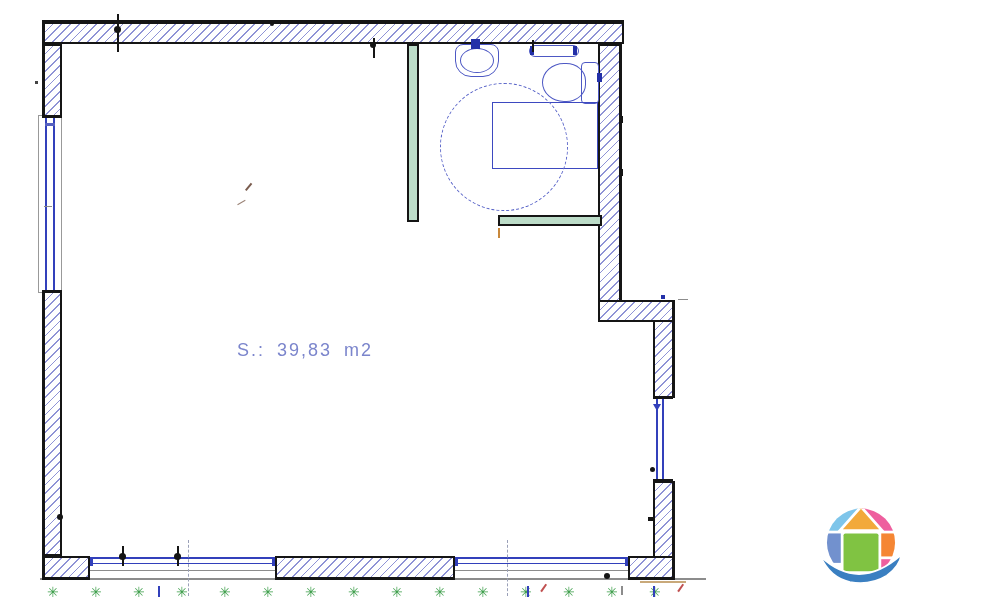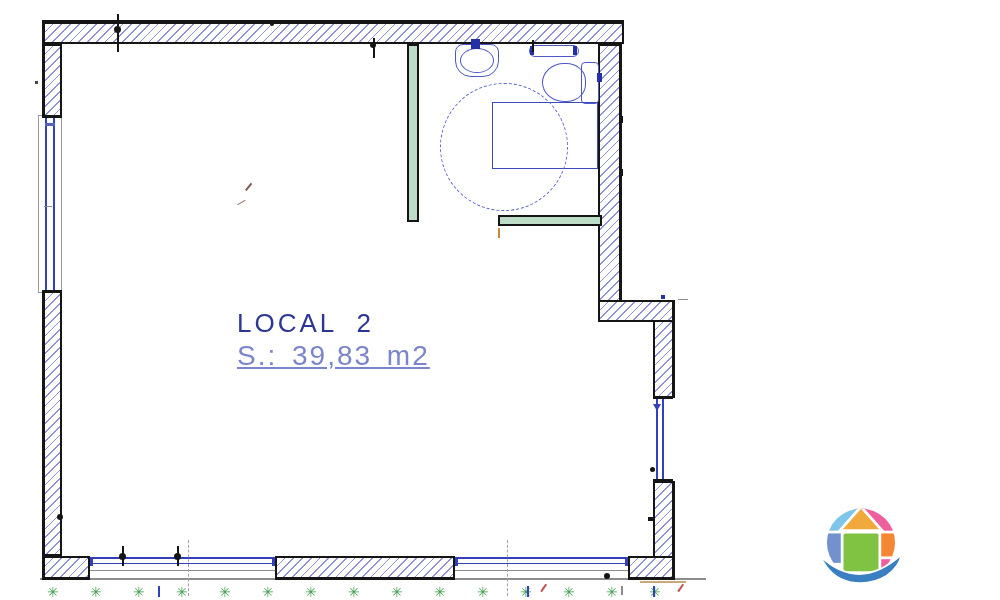--- a/index.html
+++ b/index.html
@@ -14,21 +14,21 @@
   .gry{background:#8c8c8c;}
   .blk{background:#151515;}
   .nvy{background:#2330a8;}
   .fixline{border:1.6px solid #4d58c4;background:transparent;}
   .plant{position:absolute;top:0;font-size:14px;color:#3f9f4c;font-family:"DejaVu Sans",sans-serif;}
   .tickb{position:absolute;top:2px;width:2px;height:11px;background:#3240bb;}
   .tickg{position:absolute;top:2px;width:2px;height:9px;background:#8c8c8c;}
   .slashr{position:absolute;top:3px;width:9px;height:1.6px;background:#c05050;transform:rotate(-55deg);}
   .axisline{position:absolute;top:-44px;width:0;height:56px;border-left:1.2px dashed #9aa0b8;}
   .lbl1{color:#2c3794;font-size:26px;letter-spacing:3px;word-spacing:10px;white-space:pre;}
-  .lbl2{color:#7b85cc;font-size:28px;letter-spacing:2px;word-spacing:5px;white-space:pre;text-decoration:underline;}
+  .lbl2{color:#7b85cc;font-size:18px;letter-spacing:2px;word-spacing:5px;white-space:pre;}
 </style>
 </head>
 <body>
 
 <div class="stage">
 
   <div class="abs gry" style="left:40px;top:578px;width:666px;height:1.5px;"></div>
   <div class="abs" style="left:640px;top:581px;width:46px;height:1.5px;background:#c9a97a;"></div>
 
   <div class="abs" style="left:38px;top:115px;width:24px;height:178px;border:1px solid #999;"></div>
@@ -99,21 +99,20 @@
   <div class="abs blk" style="left:57px;top:514px;width:6px;height:6px;border-radius:50%;"></div>
   <div class="abs blk" style="left:604px;top:573px;width:6px;height:6px;border-radius:50%;"></div>
   <div class="abs blk" style="left:619px;top:116px;width:4px;height:7px;"></div>
   <div class="abs blk" style="left:619px;top:169px;width:4px;height:7px;"></div>
   <div class="abs nvy" style="left:661px;top:295px;width:4px;height:4px;"></div>
   <div class="abs blk" style="left:648px;top:517px;width:5px;height:4px;"></div>
   <div class="abs" style="left:244px;top:186px;width:9px;height:1.6px;background:#7a5c4e;transform:rotate(-50deg);"></div>
   <div class="abs" style="left:237px;top:202px;width:9px;height:1.4px;background:#9a8275;transform:rotate(-30deg);"></div>
   <div class="abs" style="left:35px;top:81px;width:3px;height:3px;background:#444;"></div>
 
-  <div class="abs lbl1" style="left:237px;top:308px;">LOCAL 2</div>
   <div class="abs lbl2" style="left:237px;top:340px;">S.: 39,83 m2</div>
 
   <div class="abs" style="left:0;top:584px;width:1000px;height:16px;">
       <span class="plant" style="left: 47px;">✳</span>
       <span class="plant" style="left: 90px;">✳</span>
       <span class="plant" style="left: 133px;">✳</span>
       <span class="plant" style="left: 176px;">✳</span>
       <span class="plant" style="left: 219px;">✳</span>
       <span class="plant" style="left: 262px;">✳</span>
       <span class="plant" style="left: 305px;">✳</span>

